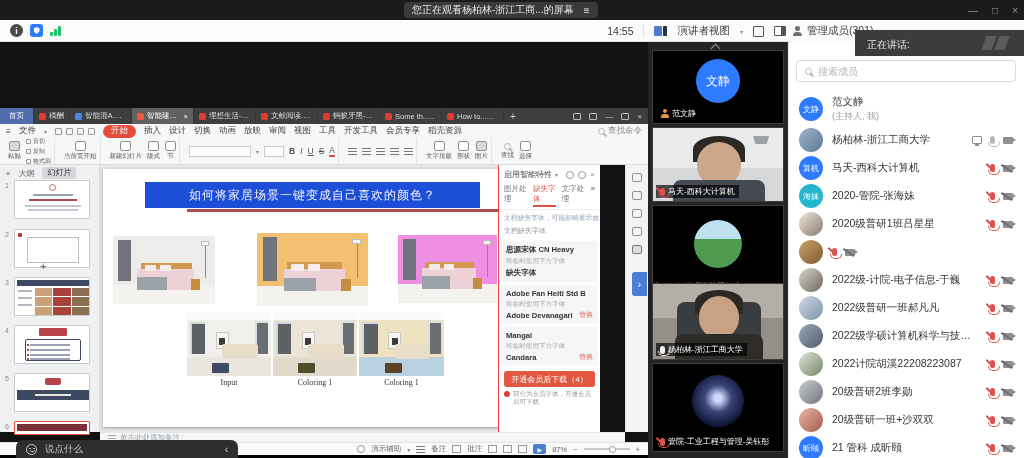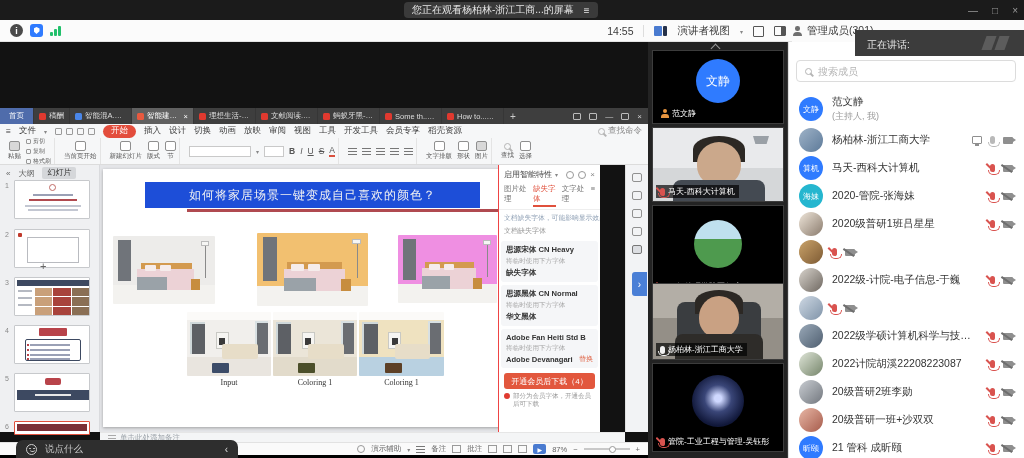--- a/index.html
+++ b/index.html
@@ -650,28 +650,29 @@
     </div>
     <div class="fp-notice">文档缺失字体，可能影响显示效果</div>
     <div class="fp-section">文档缺失字体</div>
 
     <div class="fcard">
       <div class="fname">思源宋体 CN Heavy</div>
       <div class="fhint">将临时使用下方字体</div>
       <div class="frep">缺失字体</div>
     </div>
     <div class="fcard">
-      <div class="fname">思源黑体 CN Normal</div>
-      <div class="fhint">将临时使用下方字体</div>
-      <div class="frep">华文黑体</div>
-    </div>
-    <div class="fcard">
       <div class="fname">Adobe Fan Heiti Std B</div>
       <div class="fhint">将临时使用下方字体</div>
       <div class="frep">Adobe Devanagari</div>
+      <span class="flink">替换</span>
+    </div>
+    <div class="fcard">
+      <div class="fname">Mangal</div>
+      <div class="fhint">将临时使用下方字体</div>
+      <div class="frep">Candara</div>
       <span class="flink">替换</span>
     </div>
     <div class="fp-btn">开通会员后下载（4）</div>
     <div class="fp-note">
       <span class="rdot"></span>
       <span>部分为会员字体，开通会员后可下载</span>
     </div>
   </div>
 
   <div class="right-strip">
@@ -840,20 +841,23 @@
             <div class="p-name">2022级-计院-电子信息-于巍</div>
           </span>
         <span class="p-icons">
             <span class="mic off"></span>
           <span class="cam off"></span>
           </span>
       </div>
 
       <div class="p-row">
         <span class="p-avatar av-g5"></span>
+        <span class="p-texts">
+            <div class="p-name">2022级普研一班郝凡凡</div>
+          </span>
         <span class="p-icons">
             <span class="mic off"></span>
           <span class="cam off"></span>
           </span>
       </div>
 
       <div class="p-row">
         <span class="p-avatar av-g6"></span>
         <span class="p-texts">
             <div class="p-name">2022级学硕计算机科学与技术-吴腾</div>

